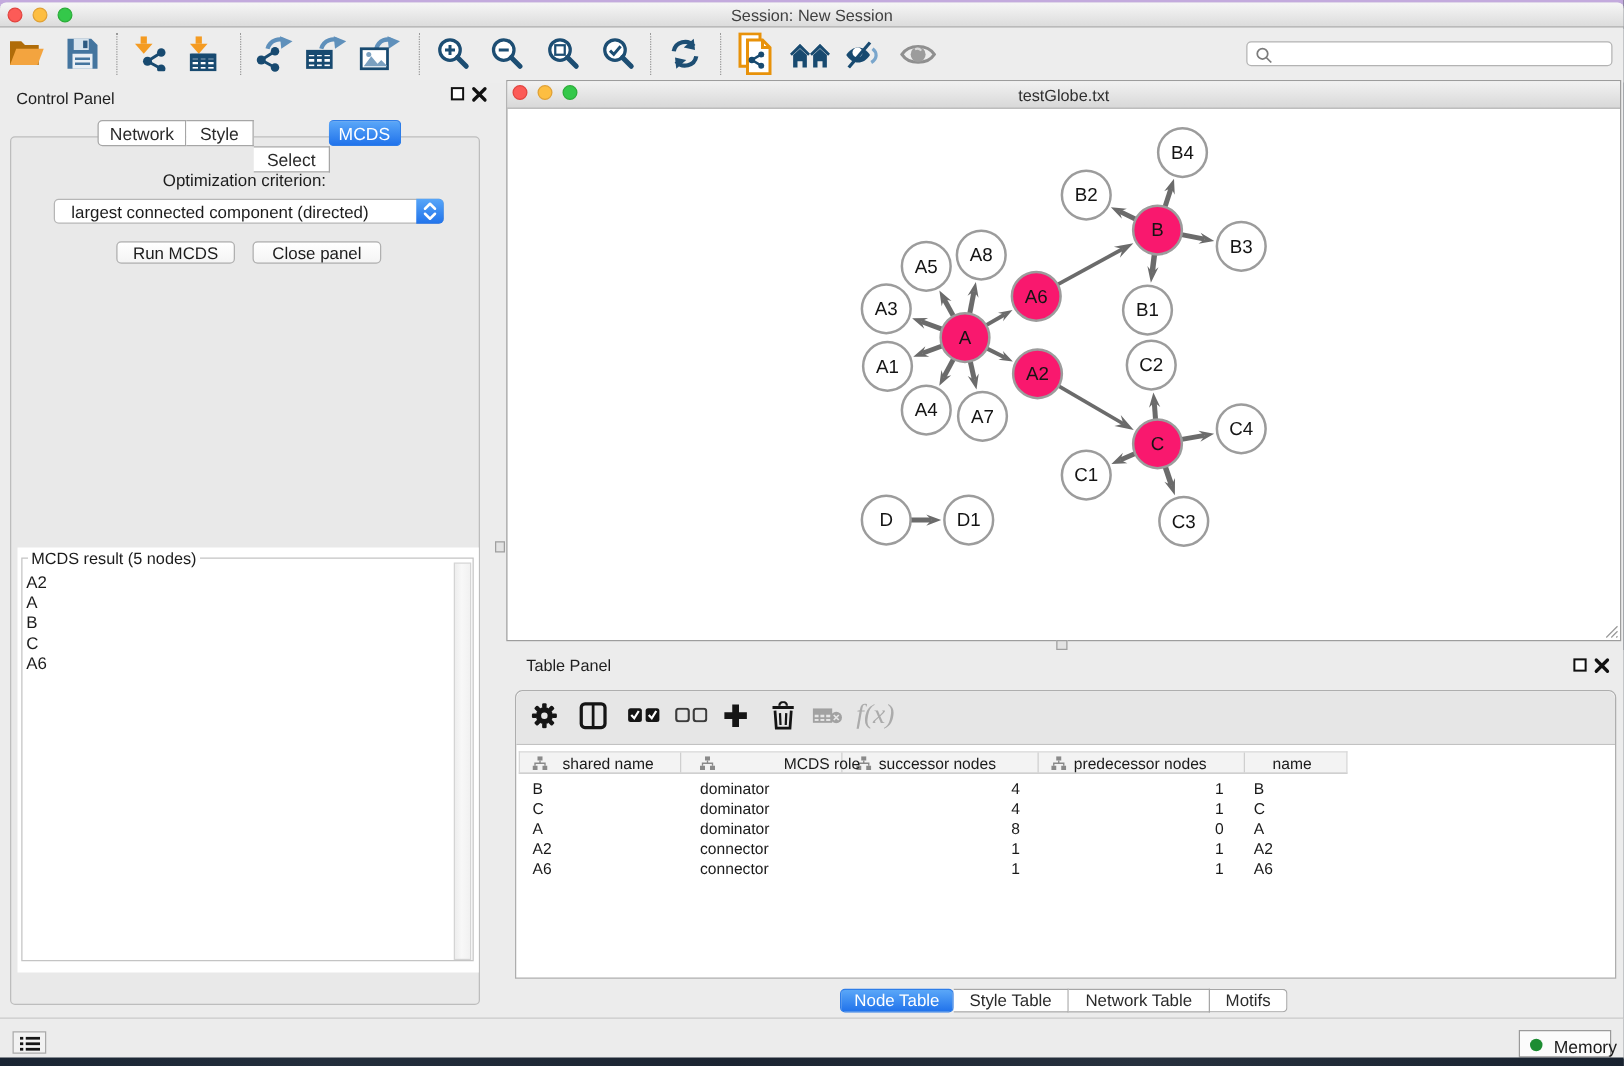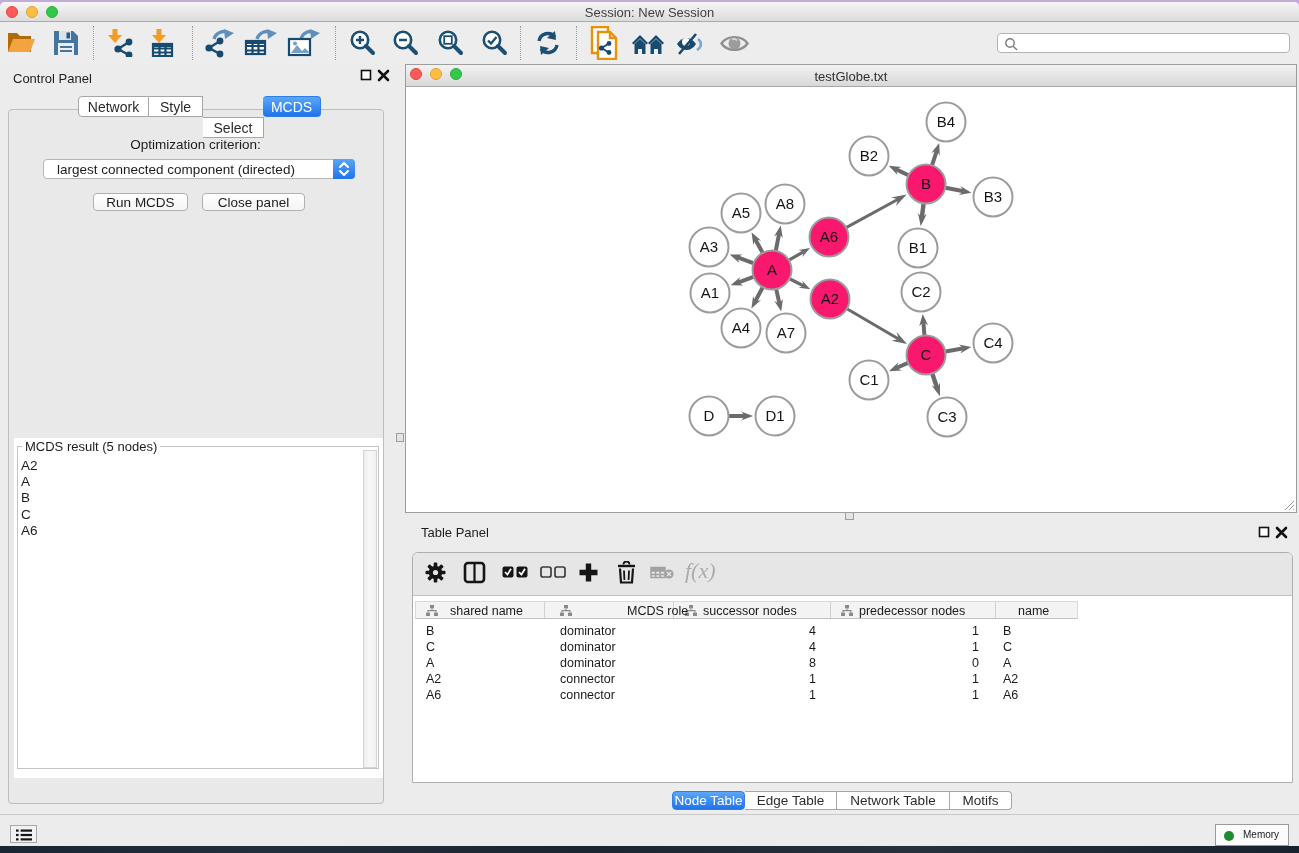--- a/index.html
+++ b/index.html
@@ -67,21 +67,21 @@
 .btab:last-child { border-radius:0 4px 4px 0; }
 .btab.sel { background:linear-gradient(#5aa7f8,#2173eb); color:#fff; border:1px solid #2e7de8;
   border-radius:4px; }
 
 
 .statusbar { position:absolute; left:0; top:812px; width:1299px; height:33px;
   background:#ececec; border-top:1px solid #c9c9c9; }
 .sb-left { position:absolute; left:10px; top:10px; width:27px; height:18px;
   background:#f2f2f2; border:1px solid #a9a9a9; }
 .membtn { position:absolute; left:1215px; top:9px; width:74px; height:22px;
-  background:#fbfbfb; border:1px solid #9a9a9a; font-size:10px; color:#1b1b1b;text-align:center; }
+  background:#fbfbfb; border:1px solid #9a9a9a; font-size:14px; color:#1b1b1b;text-align:center; }
 .membtn .dot { position:absolute; left:8px; top:6px; width:10px; height:10px;
   border-radius:50%; background:#1c8c32; }
 .membtn .mtxt { position:absolute; left:27px; top:4px; }
 svg { display:block; }
 .thsep { position:absolute; top:2px; height:16px; width:0; border-left:1px solid #cfcfcf; }
 .tree-ic { top:5px; position:absolute; }
 .thtxt { position:absolute; top:4px; font-size:12.5px; color:#1a1a1a; }
 .trow { position:absolute; left:0; width:100%; height:16px; }
 .trow span { position:absolute; top:1px; }
 .trow .num { width:100px; text-align:right; }
@@ -520,22 +520,22 @@
         <div class="trow" style="top:87px;">
             <span style="left:12px;">A6</span>
             <span style="left:146px;">connector</span>
             <span class="num" style="left:302px;">1</span>
             <span class="num" style="left:465px;">1</span>
             <span style="left:589px;">A6</span>
           </div>
       </div>
     </div>
     <div class="btabs">
-      <div class="btab sel" style="width:73px;">Node Table</div>
-      <div class="btab" style="width:92px;">Edge Table</div>
+      <div class="btab sel" style="width:91px;">Node Table</div>
+      <div class="btab" style="width:92px;">Style Table</div>
       <div class="btab" style="width:113px;">Network Table</div>
       <div class="btab" style="width:62px;border-radius:0 4px 4px 0;">Motifs</div>
     </div>
   </div>
 
   <div style="position:absolute;left:396px;top:431px;width:8px;height:9px;background:#e3e3e3;border:1px solid #9f9f9f;"></div>
   <div style="position:absolute;left:845px;top:510px;width:9px;height:8px;background:#e3e3e3;border:1px solid #9f9f9f;"></div>
   <div class="statusbar">
     <div class="sb-left">
       <svg style="position:absolute;left:5px;top:3px;" width="16" height="12" viewBox="0 0 16 12">

